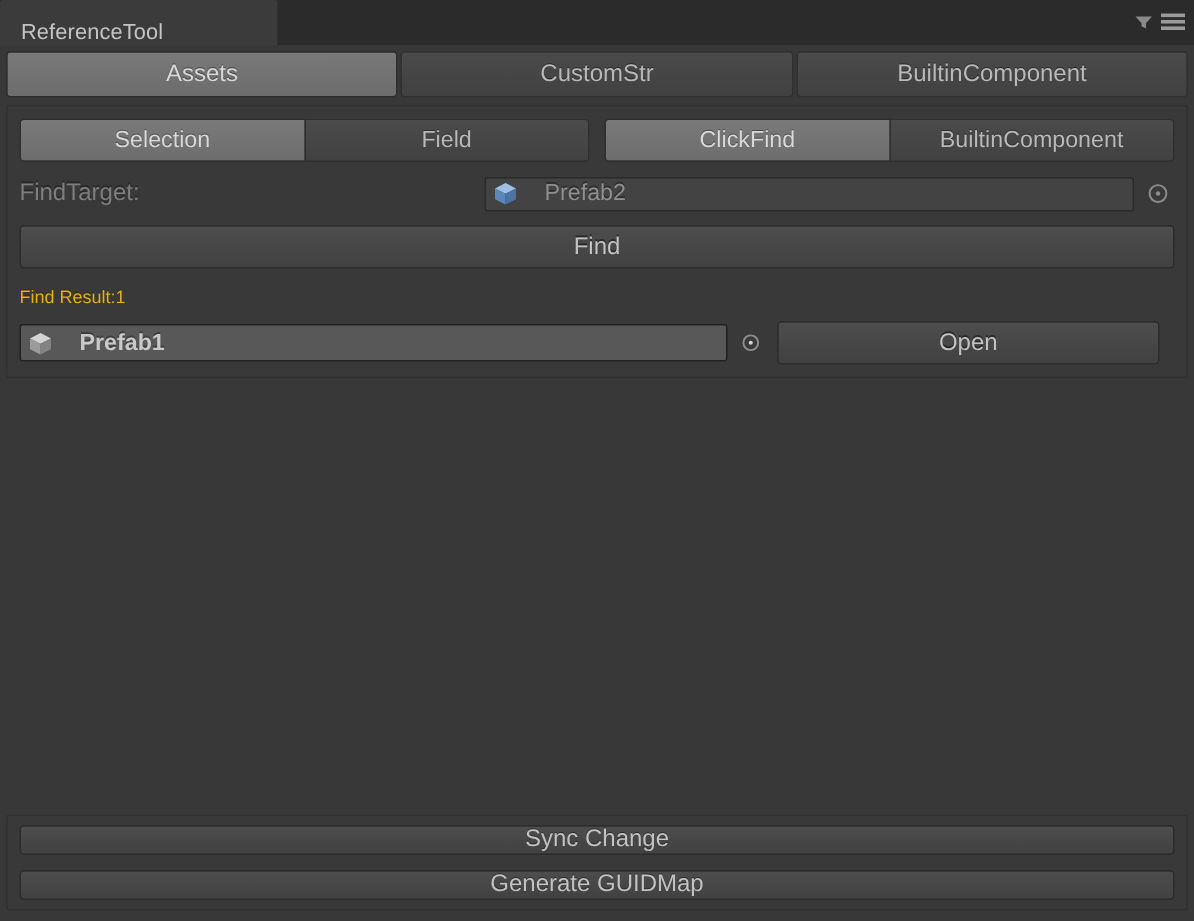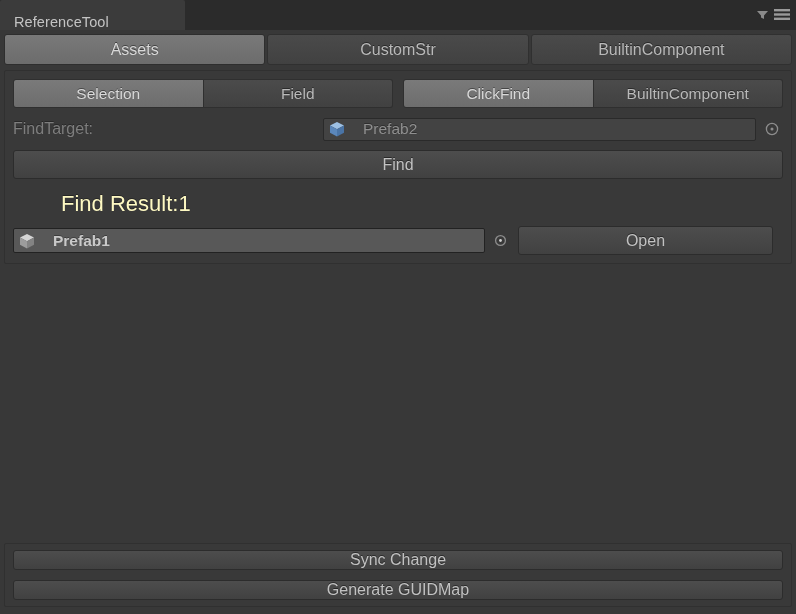--- a/index.html
+++ b/index.html
@@ -176,24 +176,23 @@
     background: linear-gradient(to bottom, #4d4d4d, #414141);
     border: 1px solid #2c2c2c;
     border-radius: 3px;
     box-sizing: border-box;
     text-shadow: 0 -1px 0 rgba(0,0,0,.45);
   }
   .findbtn { margin-top: 9px; }
 
   .resultlabel {
     margin-top: 12px;
-    font-size: 22px;
-    color: #fef9c3;
+    font-size: 12px;
+    color: #eab308;
     text-shadow: 0 -1px 0 rgba(0,0,0,.35);
-    margin-left: 48px;
   }
 
   .resultrow {
     display: flex;
     align-items: center;
     margin-top: 11px;
     height: 25px;
   }
   .resultrow .objfield { flex: none; width: 472px; height: 25px; }
   .openbtn { flex: none; width: 255px; margin-left: 6px; }

